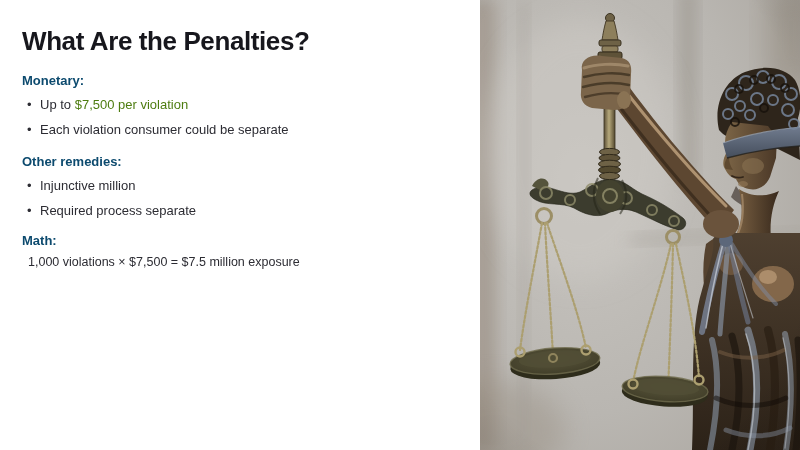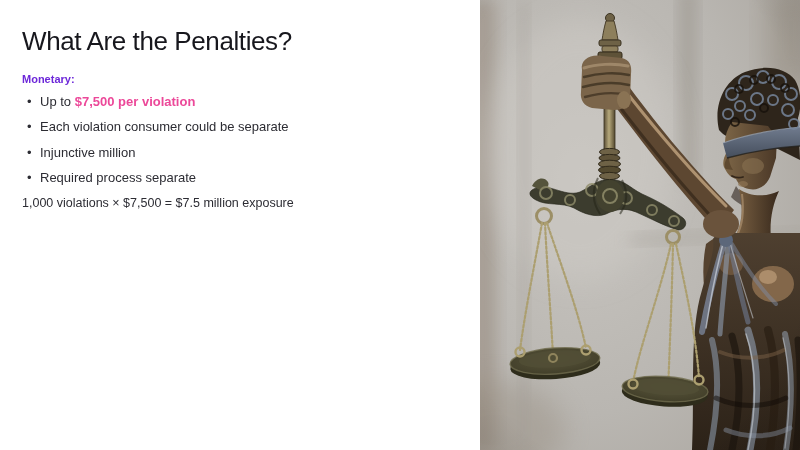--- a/index.html
+++ b/index.html
@@ -6,40 +6,40 @@
   .slide{
     position:relative;width:800px;height:450px;background:#ffffff;
     font-family:"Liberation Sans","DejaVu Sans",sans-serif;
     overflow:hidden;display:flex;
   }
   .content-panel{
     width:480px;height:450px;box-sizing:border-box;
     padding:27px 30px 0 22px;background:#ffffff;
   }
   .slide-title{
-    margin:0;font-size:26px;line-height:1.12;font-weight:400;
+    margin:0;font-size:26px;line-height:1.12;font-weight:700;
     color:#17171d;letter-spacing:-0.4px;
   }
   .section-heading{
-    margin:15px 0 9px 0;font-size:11px;font-weight:700;color:#6d28d9;
+    margin:15px 0 9px 0;font-size:13px;font-weight:700;color:#0c4a6e;
   }
   .section-heading.first{margin-top:17px;}
   .bullet-list{list-style:none;margin:0;padding:0;}
   .bullet-item{
     display:flex;align-items:flex-start;margin:0 0 9px 0;
     font-size:13px;line-height:1.25;color:#2c2c33;
   }
   .bullet-marker{
     width:13px;flex:0 0 13px;margin-left:5px;color:#2c2c33;
     font-size:13px;line-height:1.25;
   }
   .bullet-text{flex:1;}
-  .bold-frag{font-weight:700;color:#ec4899;}
+  .bold-frag{font-weight:400;color:#4d7c0f;}
   .math-heading{margin:14px 0 2px 0;}
-  .math-line{margin:0;font-size:12.5px;line-height:1.3;color:#2c2c33;}
+  .math-line{margin:6px;font-size:12.5px;line-height:1.3;color:#2c2c33;}
   .photo-panel{
     position:relative;width:320px;height:450px;flex:0 0 320px;margin:0;
   }
   .photo-panel svg{display:block;width:320px;height:450px;}
 </style>
 </head>
 <body>
 
 <div class="slide">
 
@@ -51,31 +51,33 @@
       <li class="bullet-item">
         <span class="bullet-marker">•</span>
         <span class="bullet-text"><span>Up to </span><span class="bold-frag">$7,500 per violation</span></span>
       </li>
       <li class="bullet-item">
         <span class="bullet-marker">•</span>
         <span class="bullet-text">Each violation consumer could be separate</span>
       </li>
     </ul>
 
+    <h2 class="section-heading">Other remedies:</h2>
     <ul class="bullet-list">
       <li class="bullet-item">
         <span class="bullet-marker">•</span>
         <span class="bullet-text">Injunctive million</span>
       </li>
       <li class="bullet-item">
         <span class="bullet-marker">•</span>
         <span class="bullet-text">Required process separate</span>
       </li>
     </ul>
 
+    <h2 class="section-heading math-heading">Math:</h2>
     <p class="math-line">1,000 violations × $7,500 = $7.5 million exposure</p>
   </div>
 
   <figure class="photo-panel">
     <svg viewBox="0 0 320 450" xmlns="http://www.w3.org/2000/svg" role="img">
       <defs>
         <filter id="b14" x="-40%" y="-40%" width="180%" height="180%">
             <feGaussianBlur stdDeviation="14"></feGaussianBlur>
           </filter>
         <filter id="b8" x="-40%" y="-40%" width="180%" height="180%">

